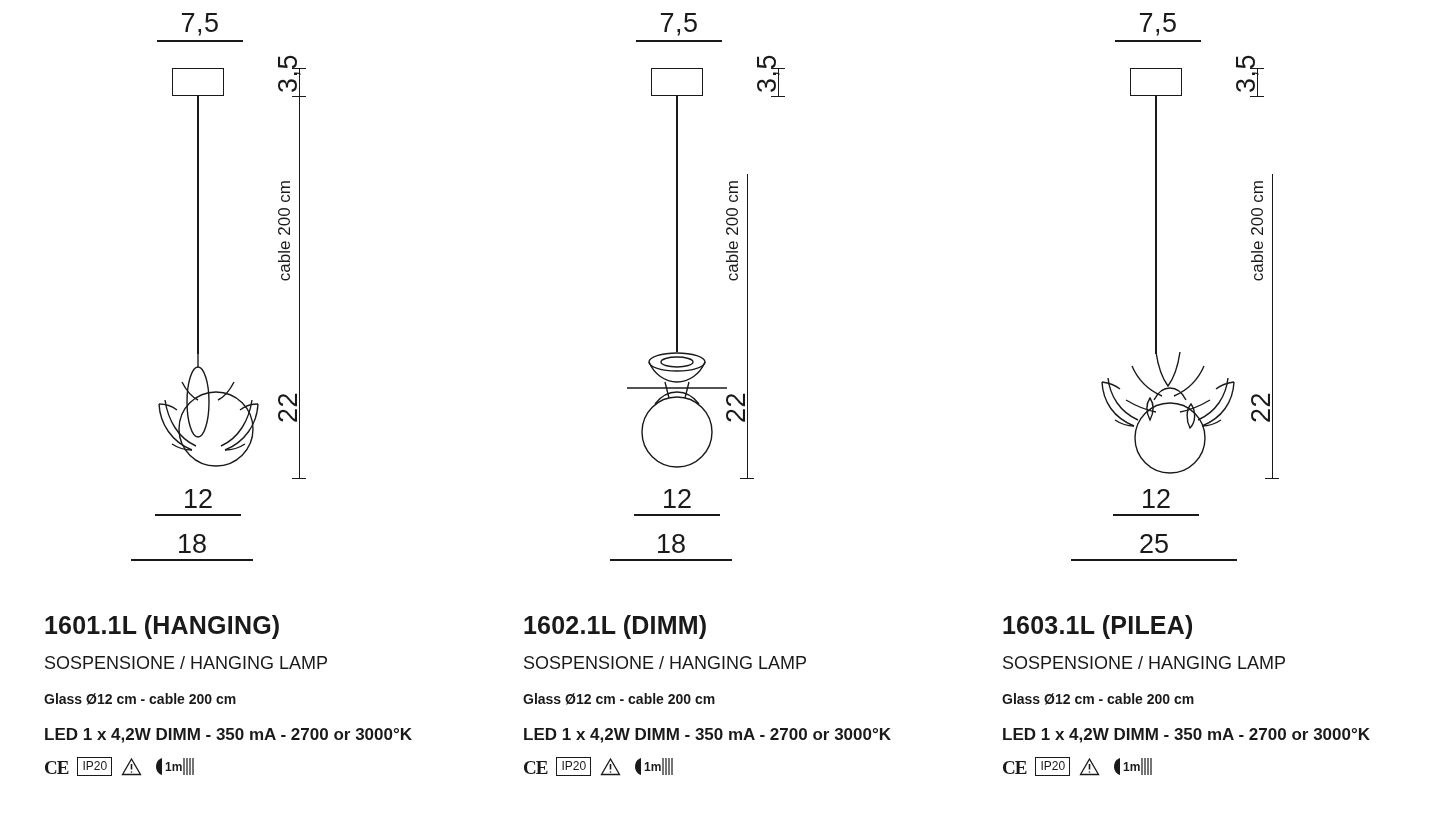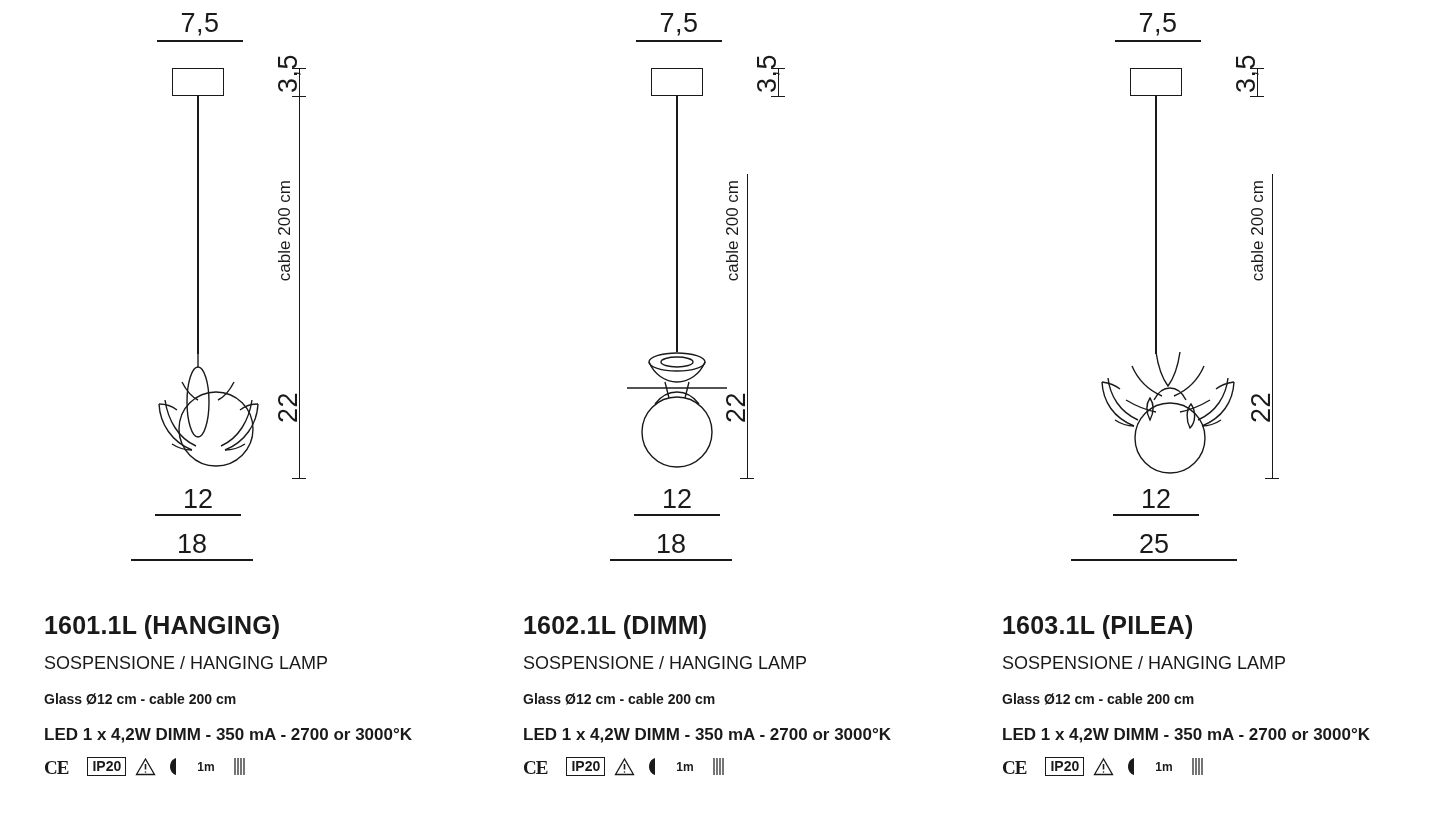--- a/index.html
+++ b/index.html
@@ -152,28 +152,27 @@
     height: 26px;
   }
   .ce-mark {
     font-size: 19px;
     font-weight: bold;
     letter-spacing: -1px;
     font-family: "Liberation Serif", serif;
   }
   .ip-badge {
     border: 1.6px solid #1a1a1a;
-    font-size: 14px;
-    font-weight: bold;
+    font-size: 12px;
+    font-weight: normal;
     padding: 1px 4px 2px 4px;
     line-height: 14px;
-    margin-left: 10px;
   }
   .warn-tri { display: block; }
-  .dist-icon { display: flex; align-items: center; gap: 19px; }
+  .dist-icon { display: flex; align-items: center; gap: 1px; }
   .dist-label { font-size: 12px; font-weight: bold; }
 
   
   .lampart { position: absolute; }
   svg { display: block; overflow: visible; }
 </style>
 </head>
 <body>
 
 <div class="sheet">

